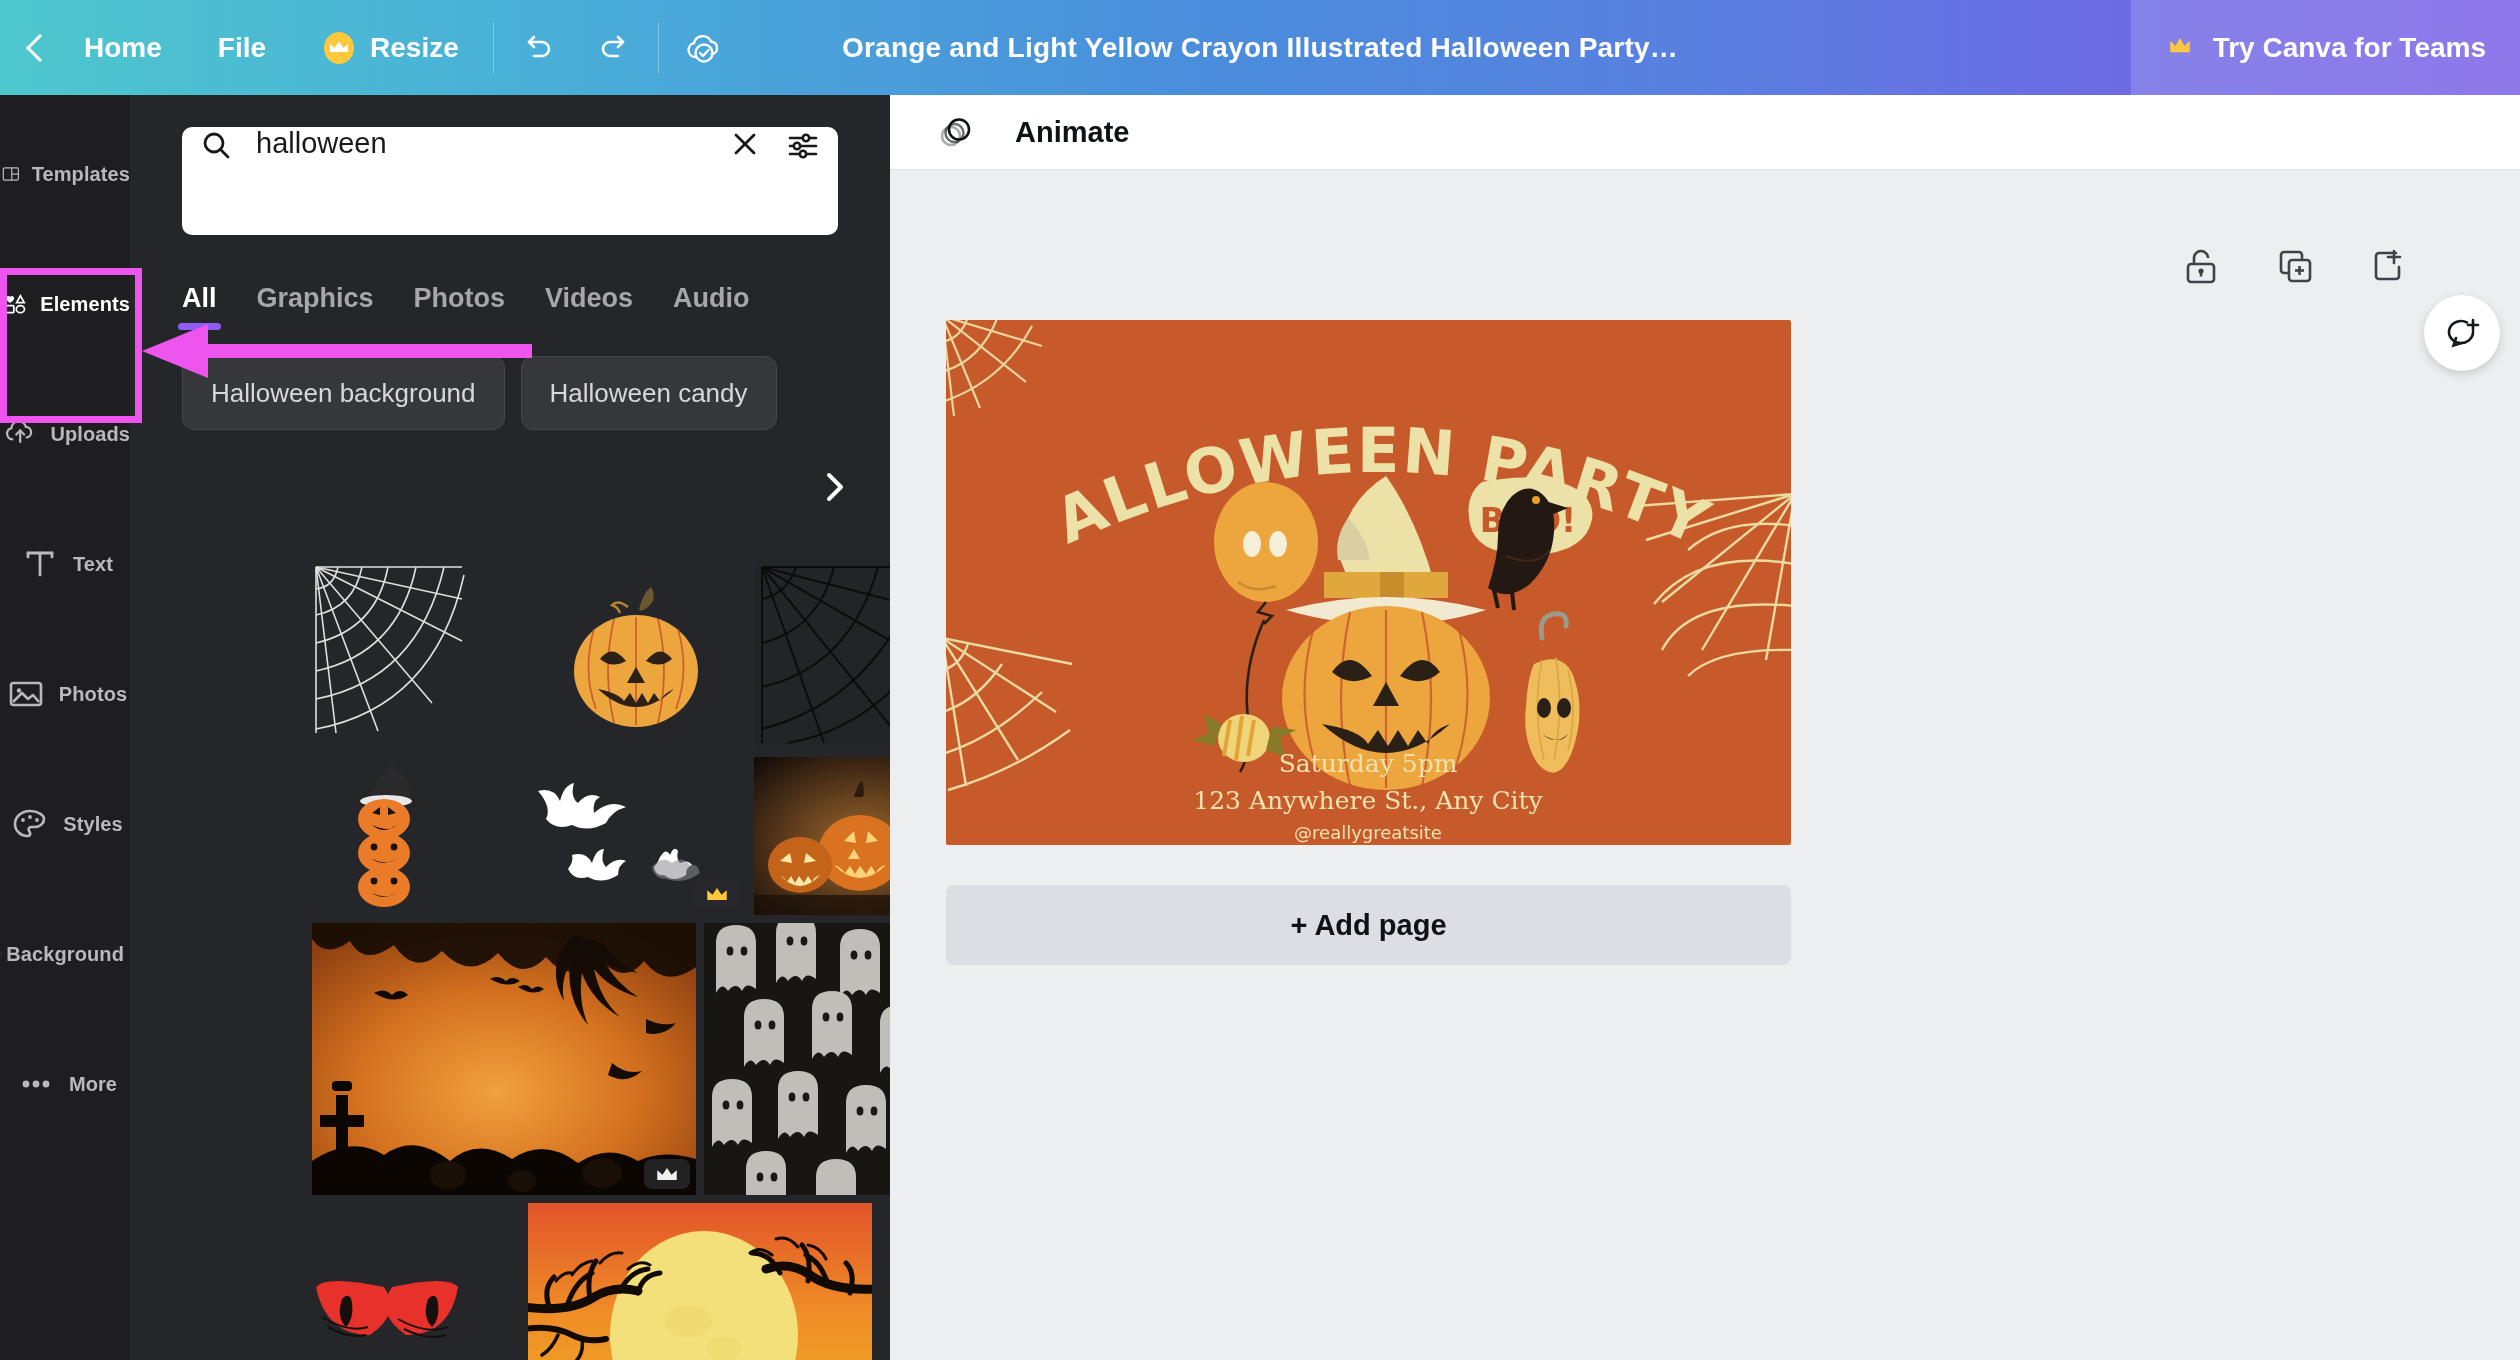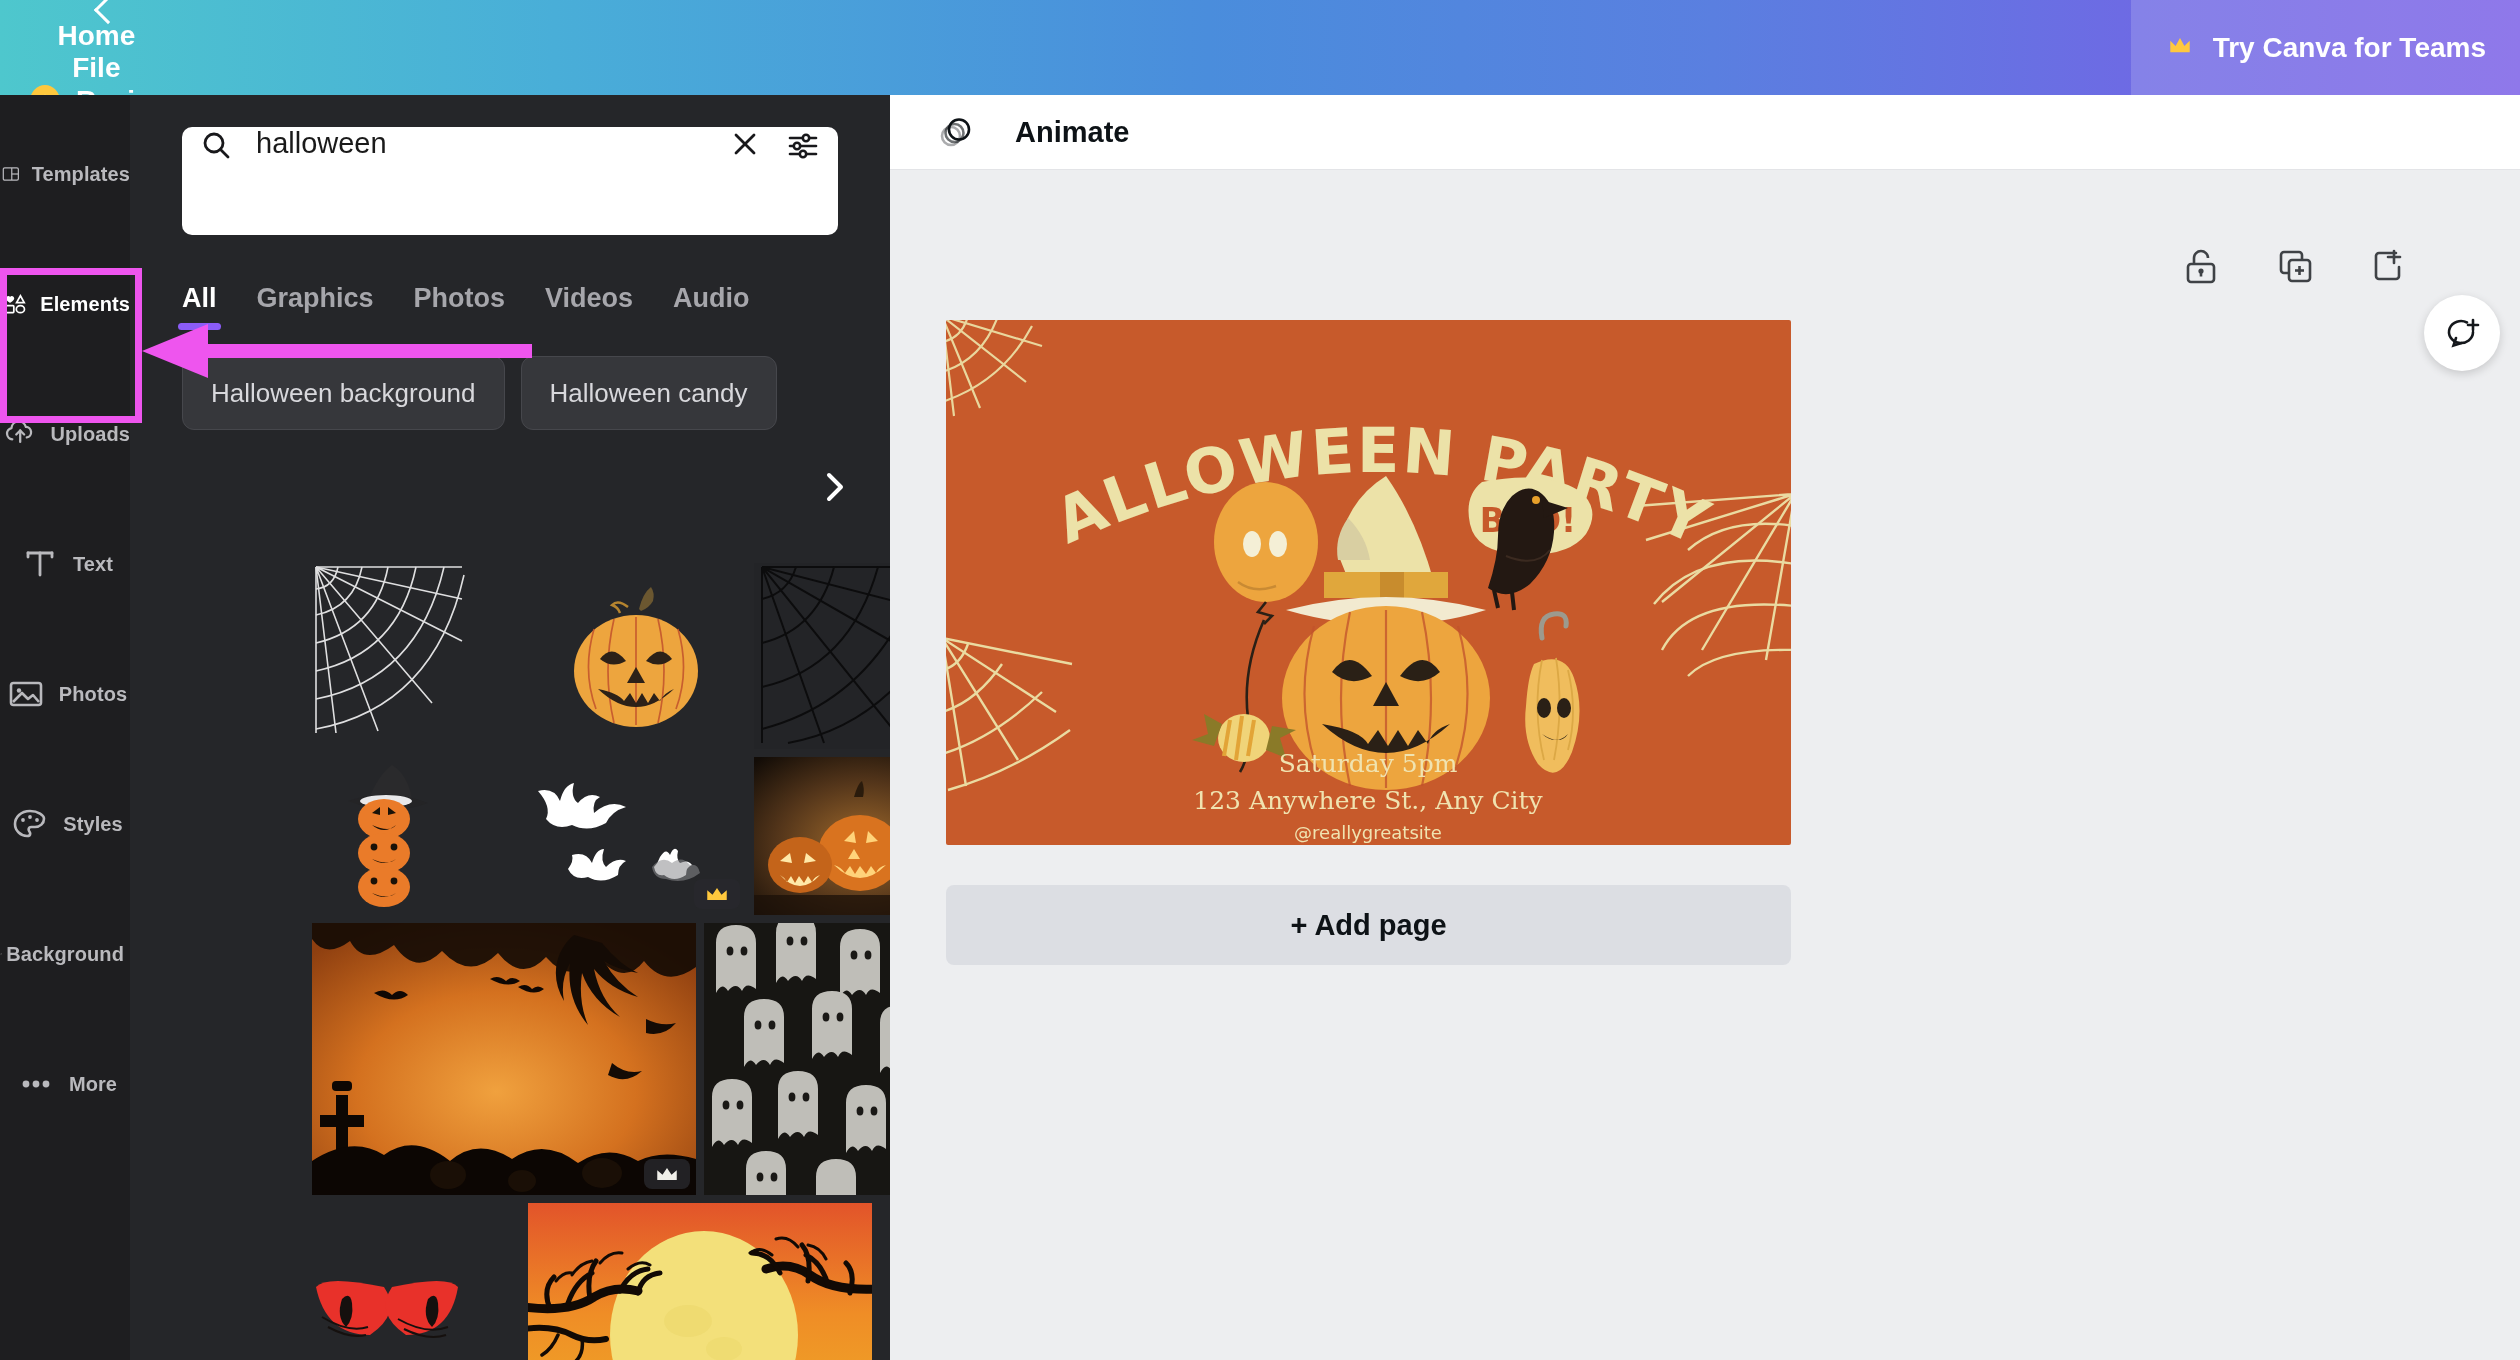--- a/index.html
+++ b/index.html
@@ -5,21 +5,21 @@
   * { margin:0; padding:0; box-sizing:border-box; }
   html,body { width:2520px; height:1360px; overflow:hidden; background:#1b1b1d;
     font-family:"Liberation Sans", sans-serif; }
 
   .app { position:relative; width:2520px; height:1360px; }
 
   
   .topbar { position:absolute; left:0; top:0; width:2520px; height:95px;
     background:linear-gradient(90deg,#4ec7cd 0%,#49aed8 22%,#4a8ddc 48%,#5a7fe0 68%,#6e6ae4 85%,#7a5fe6 100%);
     display:flex; align-items:center; color:#fff; }
-  .tb-left { display:flex; align-items:center; height:100%;flex-direction:column; }
+  .tb-left { display:flex; align-items:center; height:100%; }
   .tb-btn { display:flex; align-items:center; gap:14px; height:100%;
     padding:0 28px; font-size:28px; font-weight:700; color:#fff; cursor:pointer; white-space:nowrap;}
   .tb-back { padding-left:30px; padding-right:6px; }
   .chev-left { width:20px; height:20px; border-left:3.5px solid #fff; border-bottom:3.5px solid #fff;
     transform:rotate(45deg); }
   .crown { display:inline-block; width:34px; height:34px; position:relative; }
   .crown svg { display:block; }
   .divider { width:1px; height:52px; background:rgba(255,255,255,.32); margin:0 6px; }
   .icn-btn { width:76px; height:95px; display:flex; align-items:center; justify-content:center; cursor:pointer; }
   .tb-title { position:absolute; left:50%; transform:translateX(-50%); font-size:28px; font-weight:700;
@@ -132,20 +132,21 @@
       <div class="divider"></div>
       <div class="icn-btn">
         <svg width="44" height="44" viewBox="0 0 44 44" fill="none" stroke="#fff" stroke-width="2.4" stroke-linecap="round" stroke-linejoin="round">
           <path d="M14 31 a7 7 0 0 1 -1 -13.8 A9 9 0 0 1 30 15.5 a6.5 6.5 0 0 1 0.6 12.9"></path>
           <circle cx="23" cy="27" r="8.5"></circle>
             <path d="M19 27 l3 3 l5.5 -6"></path>
         </svg>
       </div>
     </div>
 
+    <div class="tb-title">Orange and Light Yellow Crayon Illustrated Halloween Party…</div>
 
     <div class="tb-right">
       <div class="teams-btn">
         <span class="crown">
           <svg width="30" height="30" viewBox="0 0 34 34">
               <path d="M6 24 L6 11 L12 17 L17 8 L22 17 L28 11 L28 24 Z" fill="#ffc83d"></path>
             </svg>
         </span>
         <span>Try Canva for Teams</span>
       </div>

